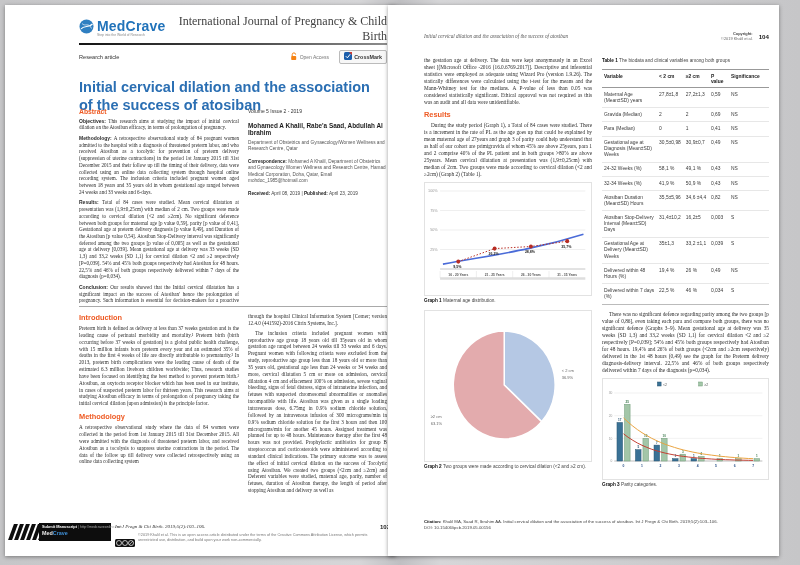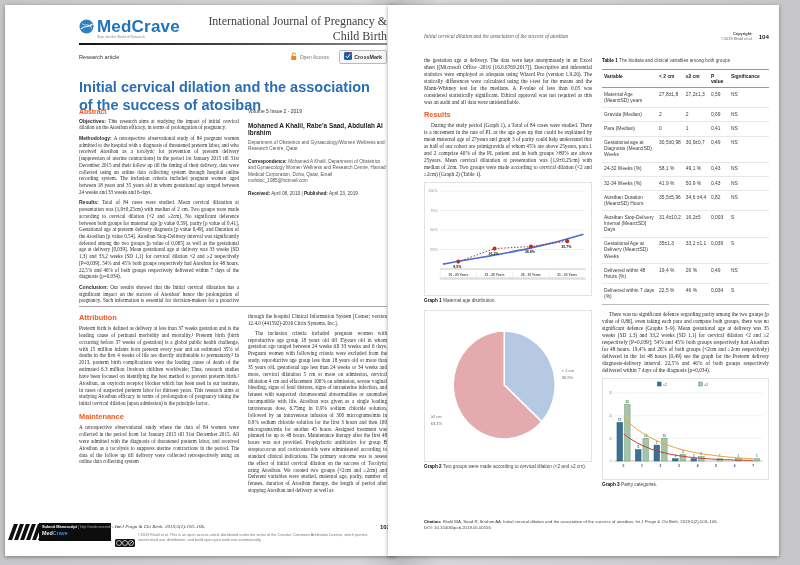--- a/index.html
+++ b/index.html
@@ -5,21 +5,21 @@
   html,body{margin:0;padding:0;background:#c9c9cb;-webkit-text-size-adjust:none;}
   .spread{position:relative;width:800px;height:565px;background:linear-gradient(90deg,#c6c6c8,#d6d6d8 45%,#bfbfc2 50%,#d6d6d8 55%,#c6c6c8);overflow:hidden;font-family:"Liberation Sans",sans-serif;color:#222;}
   .page{position:absolute;top:5px;width:391px;height:551px;background:#fff;box-shadow:0 1px 4px rgba(0,0,0,.4);}
   .page-left{left:5px;}
   .page-right{left:388px;}
   .just{text-align:justify;}
   
   .lp-header{position:absolute;left:74px;right:9px;top:11px;height:25px;display:flex;justify-content:space-between;align-items:center;}
   .logo{display:flex;align-items:center;gap:3px;}
   .logo-txt{line-height:1;}
-  .logo-name{font-weight:bold;font-size:17px;color:#2173ba;letter-spacing:.2px;}
+  .logo-name{font-weight:bold;font-size:14px;color:#2173ba;letter-spacing:.2px;}
   .logo-tag{font-size:3.4px;color:#8a8a8a;margin-top:1px;}
   .journal-name{font-family:"Liberation Serif",serif;font-size:12px;color:#414141;text-align:right;max-width:215px;}
   .lp-rule{position:absolute;left:74px;right:9px;top:38px;height:2px;background:linear-gradient(90deg,#141414,#4a4a4a 55%,#8d8d8d);}
   .lp-meta{position:absolute;left:74px;right:9px;top:45px;height:13px;display:flex;justify-content:space-between;align-items:center;}
   .article-type{font-size:5.6px;color:#333;}
   .badges{display:flex;align-items:center;gap:10px;}
   .oa{display:flex;align-items:center;gap:2px;font-size:5px;color:#777;}
   .cm{display:flex;align-items:center;gap:2px;border:0.5px solid #bbb;background:#f7f7f7;border-radius:2px;padding:1.5px 4px;font-size:5.4px;font-weight:bold;color:#333;}
   .lp-title{position:absolute;left:74px;right:9px;top:63px;font-size:14.5px;font-weight:bold;color:#2b6fb3;line-height:1.25;}
   .lp-abstract{position:absolute;left:74px;right:9px;top:103px;height:196px;display:flex;gap:9px;overflow:hidden;}
@@ -150,23 +150,23 @@
         <div class="affil">Department of Obstetrics and Gynaecology/Women Wellness and Research Centre, Qatar</div>
         <div class="corr"><b>Correspondence:</b> <span>Mohamed A Khalil, Department of Obstetrics and Gynaecology Women Wellness and Research Centre, Hamad Medical Corporation, Doha, Qatar, Email</span> <a class="email" href="#">mohdoc_1985@hotmail.com</a></div>
         <div class="recv"><b>Received:</b> <span>April 08, 2019 |</span> <b>Published:</b> <span>April 23, 2019</span></div>
       </div>
     </div>
 
     <div class="lp-hr"></div>
 
     <div class="lp-body">
       <div class="body-col">
-        <div class="h-sec">Attribution</div>
+        <div class="h-sec">Introduction</div>
         <p class="body-p just">Preterm birth is defined as delivery at less than 37 weeks gestation and is the leading cause of perinatal morbidity and mortality.¹ Preterm birth (birth occurring before 37 weeks of gestation) is a global public health challenge, with 15 million infants born preterm every year and an estimated 35% of deaths in the first 4 weeks of life are directly attributable to prematurity.² In 2013, preterm birth complications were the leading cause of death of the estimated 6.3 million liveborn children worldwide; Thus, research studies have been focused on identifying the best method to prevent preterm birth.³ Atosiban, an oxytocin receptor blocker which has been used in our institute, in cases of suspected preterm labor for thirteen years. This research aims at studying Atosiban efficacy in terms of prolongation of pregnancy taking the initial cervical dilation (upon admission) is the principle factor.</p>
-        <div class="h-sec h-sec2">Maintenance</div>
+        <div class="h-sec h-sec2">Methodology</div>
         <p class="body-p just">A retrospective observational study where the data of 84 women were collected in the period from 1st January 2015 till 31st December 2015. All were admitted with the diagnosis of threatened preterm labor, and received Atosiban as a tocolysis to suppress uterine contractions in the period. The data of the follow up till delivery were collected retrospectively using an online data collecting system</p>
       </div>
       <div class="body-col2">
         <p class="body-p just">through the hospital Clinical Information System [Cerner; version 12.4.0 (441592)-2016 Citrix Systems, Inc.].</p>
         <p class="body-p just indent">The inclusion criteria included pregnant women with reproductive age group 18 years old till 35years old in whom gestation age ranged between 24 weeks till 33 weeks and 6 days. Pregnant women with following criteria were excluded from the study, reproductive age group less than 18 years old or more than 35 years old, gestational age less than 24 weeks or 34 weeks and more, cervical dilatation 5 cm or more on admission, cervical dilatation 4 cm and effacement 100% on admission, severe vaginal bleeding, signs of fetal distress, signs of intrauterine infection, and fetuses with suspected chromosomal abnormalities or anomalies incompatible with life. Atosiban was given as a single loading intravenous dose, 6.75mg in 0.9% sodium chloride solution, followed by an intravenous infusion of 300 micrograms/min in 0.9% sodium chloride solution for the first 3 hours and then 100 micrograms/min for another 45 hours. Assigned treatment was planned for up to 48 hours. Maintenance therapy after the first 48 hours was not provided. Prophylactic antibiotics for group B streptococcus and corticosteroids were administered according to standard clinical indications. The primary outcome was to assess the effect of initial cervical dilation on the success of Tocolytic using Atosiban. We created two groups (&lt;2cm and ≥2cm) and Deferent variables were studied, maternal age, parity, number of fetuses, duration of Atosiban therapy, the length of period after stopping Atosiban and delivery as well as</p>
       </div>
     </div>
 
     <div class="lp-footer">
       <span class="stripes">

